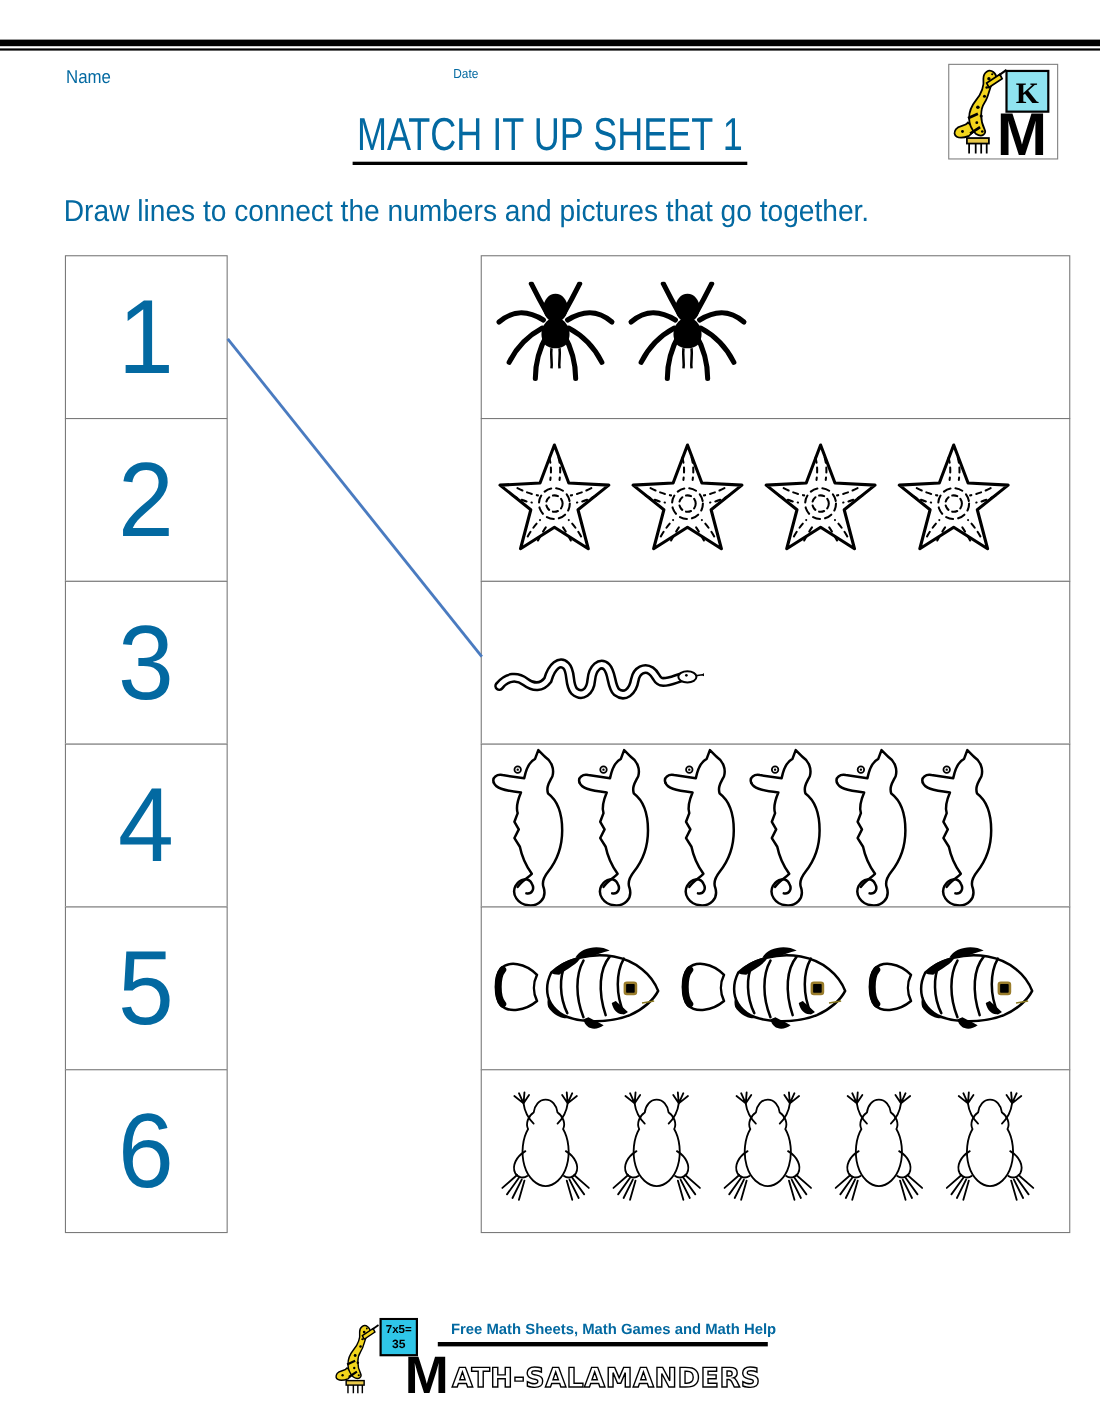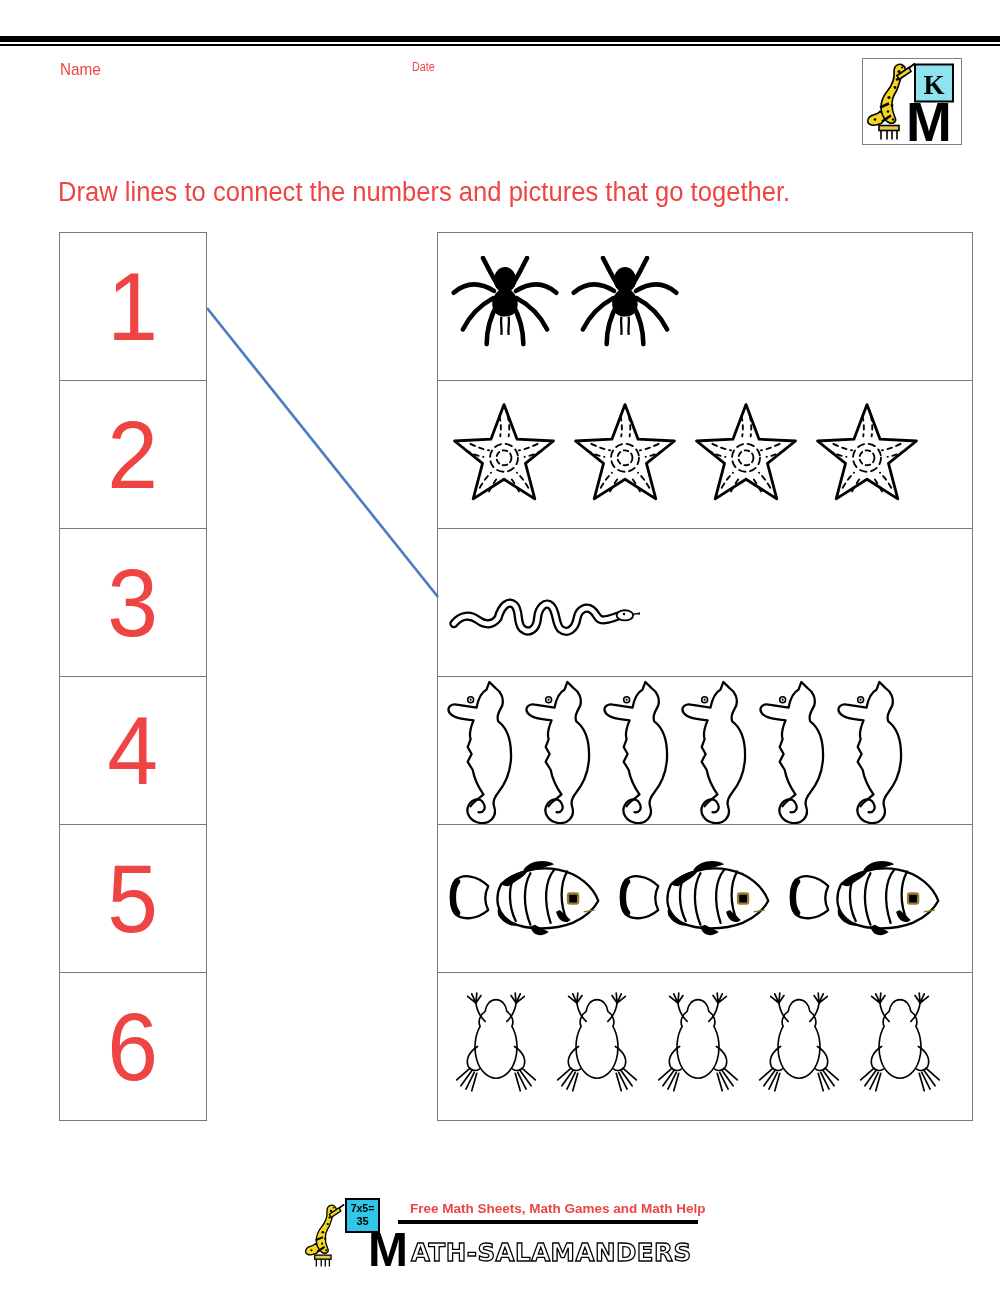--- a/index.html
+++ b/index.html
@@ -1,17 +1,17 @@
 <!DOCTYPE html>
 <html><head>
 <meta charset="utf-8">
 <style>
   html,body{margin:0;padding:0;background:#fff;}
   .page{position:relative;width:1000px;height:1294px;background:#fff;overflow:hidden;
-        font-family:"Liberation Sans",sans-serif;color:#ef4444;}
+        font-family:"Liberation Sans",sans-serif;color:#0369a1;}
   .top-rule{position:absolute;top:36px;left:0;width:1000px;height:2px;
             border-top:6px solid #000;border-bottom:2px solid #000;}
   .cond{display:inline-block;transform:scaleX(0.9);transform-origin:0 50%;}
   .name-label{position:absolute;left:60px;top:60px;font-size:17px;font-weight:500;}
   .date-label{position:absolute;left:412px;top:60px;font-size:12px;font-weight:500;}
   .logo-box{position:absolute;left:862px;top:58px;width:100px;height:87px;
             border:1px solid #808080;box-sizing:border-box;background:#fff;}
   .title-row{position:absolute;top:101px;left:0;width:1000px;text-align:center;}
   .title{display:inline-block;font-size:42px;font-weight:500;line-height:1.0;
          transform:scaleX(0.78);transform-origin:50% 50%;
@@ -170,20 +170,23 @@
 
   <div class="logo-box">
     <svg width="98" height="85" viewBox="0 0 98 84">
       <rect x="52" y="5" width="38" height="37" fill="#8fe3f0" stroke="#000" stroke-width="2"></rect>
       <text x="71" y="34" text-anchor="middle" font-family="Liberation Serif, serif" font-size="27" font-weight="bold" fill="#000">K</text>
       <text x="66" y="81" text-anchor="middle" font-family="Liberation Sans, sans-serif" font-size="55" font-weight="bold" fill="#000">M</text>
       <use href="#sym-salamander" x="-2" y="0" width="60" height="84"></use>
     </svg>
   </div>
 
+  <div class="title-row">
+    <span class="title">MATCH IT UP SHEET 1</span>
+  </div>
 
   <div class="instruction">Draw lines to connect the numbers and pictures that go together.</div>
 
   <div class="numbers-col">
       <div class="num-box">
         <span>1</span>
       </div>
       <div class="num-box">
         <span>2</span>
       </div>

